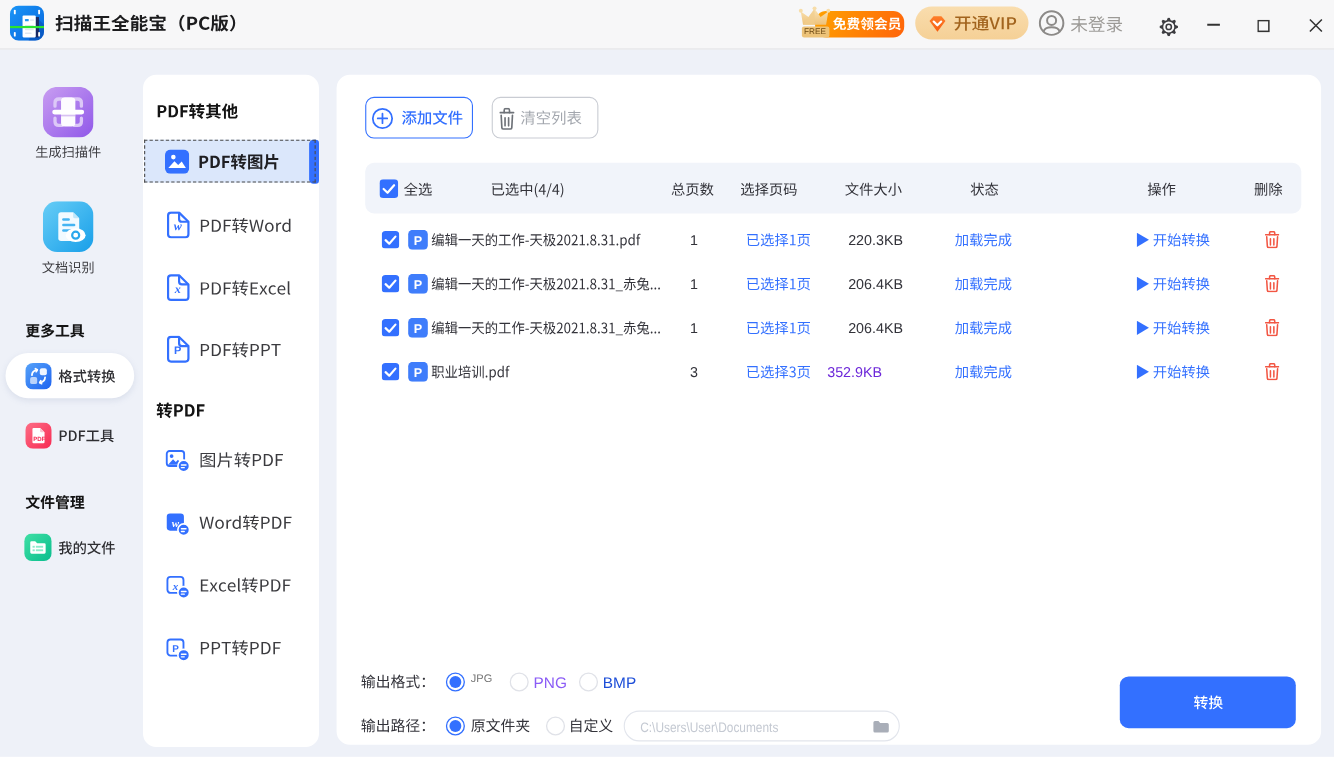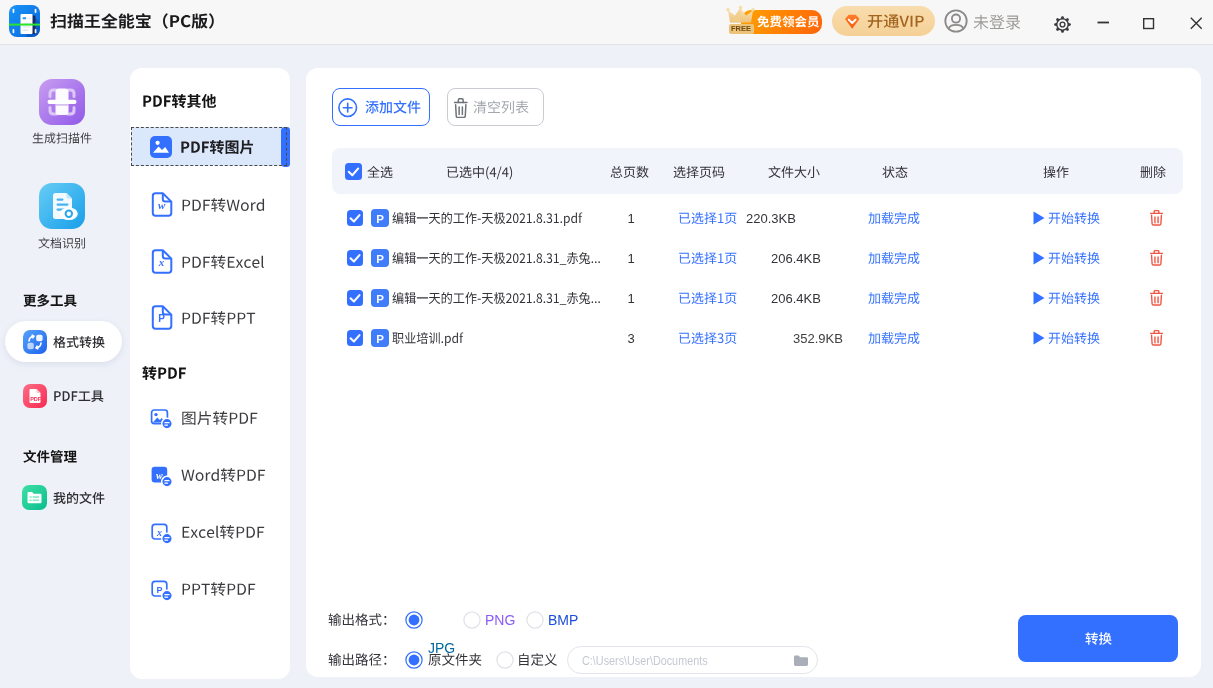--- a/index.html
+++ b/index.html
@@ -45,21 +45,21 @@
         <stop offset="0" stop-color="#fae3b4"></stop>
         <stop offset="1" stop-color="#eec27b"></stop>
       </linearGradient>
     </defs>
     <path d="M5 17.5 L3 5.5 L10 10.5 L15.5 3 L21 10.5 L28 5.5 L26 17.5 Z" fill="url(#gcr)"></path>
     <path d="M15.5 3 L15.5 17.5 L5 17.5 L10 10.5 Z" fill="#f1cd8d" opacity="0.7"></path>
     <circle cx="3" cy="4.8" r="1.8" fill="#f7dda9"></circle>
     <circle cx="15.5" cy="2.6" r="1.8" fill="#f7dda9"></circle>
     <circle cx="28" cy="4.8" r="1.8" fill="#f7dda9"></circle>
   </svg>
-<div class="ab" style="left:728.5px;top:23.5px;width:25px;height:10px;background:#edc379;border-radius:2px;font-size:7.5px;font-weight:bold;color:#6e4a14;text-align:center;line-height:10px">FREE</div>
+<div class="ab" style="left:728.5px;top:23.5px;width:25px;height:10px;background:#edc379;border-radius:2px;font-size:7.5px;font-weight:normal;color:#6e4a14;text-align:center;line-height:10px">FREE</div>
 <div class="ab" style="left:831.5px;top:6px;width:103px;height:30px;border-radius:15px;background:linear-gradient(180deg,#f9ddae,#f5d096)"></div>
 <svg class="ab" width="21" height="20" style="left:842px;top:11.5px">
     <defs>
       <linearGradient id="gvip" x1="0" y1="0" x2="0" y2="1">
         <stop offset="0" stop-color="#fd7e2a"></stop>
         <stop offset="1" stop-color="#f85c0e"></stop>
       </linearGradient>
     </defs>
     <path d="M3 7 L6.7 2.8 H13.8 L17.5 7 L10.2 16.8 Z" fill="url(#gvip)"></path>
     <path d="M6.8 7.6 L10.2 11 L13.6 7.6" stroke="#fff" stroke-width="2" fill="none" stroke-linecap="round" stroke-linejoin="round"></path>
@@ -330,21 +330,21 @@
     <rect width="18" height="18" rx="4" fill="#3f7dfb"></rect>
     <text x="9" y="13.6" text-anchor="middle" font-family="Liberation Sans" font-size="11.5" font-weight="bold" fill="#fff">P</text>
   </svg>
 <svg width="191" height="26" style="position:absolute;left:392.0px;top:204.5px;overflow:visible">
     <path transform="translate(0 17.94) scale(0.012155 -0.013000)" fill="#33333a" d="M40 54L58 -15C140 18 245 61 346 103L332 163C223 121 114 79 40 54ZM61 423C75 430 98 435 205 450C167 386 132 335 116 316C87 278 66 252 45 248C53 230 64 196 68 182C87 194 118 204 339 255C336 271 333 298 334 317L167 282C238 374 307 486 364 597L303 632C286 593 265 554 245 517L133 505C190 593 246 706 287 815L215 840C179 719 112 587 91 554C71 520 55 496 38 491C46 473 57 438 61 423ZM624 350L624 202L541 202L541 350ZM675 350L746 350L746 202L675 202ZM481 412L481 -72L541 -72L541 143L624 143L624 -47L675 -47L675 143L746 143L746 -46L797 -46L797 143L871 143L871 -7C871 -14 868 -16 861 -17C854 -17 836 -17 814 -16C822 -32 829 -56 831 -73C867 -73 890 -71 908 -62C926 -52 930 -35 930 -8L930 413L871 412ZM797 350L871 350L871 202L797 202ZM605 826C621 798 637 762 648 732L414 732L414 515C414 361 405 139 314 -21C329 -28 360 -50 372 -63C465 99 482 335 483 498L920 498L920 732L729 732C717 765 697 811 675 846ZM483 668L850 668L850 561L483 561ZM1551 751L1819 751L1819 650L1551 650ZM1482 808L1482 594L1892 594L1892 808ZM1081 332C1089 340 1119 346 1153 346L1244 346L1244 202L1040 167L1056 94L1244 132L1244 -76L1313 -76L1313 146L1427 169L1423 234L1313 214L1313 346L1405 346L1405 414L1313 414L1313 568L1244 568L1244 414L1148 414C1176 483 1204 565 1228 650L1412 650L1412 722L1247 722C1255 756 1263 791 1269 825L1196 840C1191 801 1183 761 1174 722L1047 722L1047 650L1157 650C1136 570 1115 504 1105 479C1088 435 1075 403 1058 398C1066 380 1077 346 1081 332ZM1815 472L1815 386L1560 386L1560 472ZM1400 76L1412 8L1815 40L1815 -80L1885 -80L1885 46L1959 52L1960 115L1885 110L1885 472L1953 472L1953 535L1423 535L1423 472L1491 472L1491 82ZM1815 329L1815 242L1560 242L1560 329ZM1815 185L1815 105L1560 86L1560 185ZM2044 431L2044 349L2960 349L2960 431ZM3066 455L3066 379L3434 379C3398 238 3300 90 3042 -15C3058 -30 3081 -60 3091 -78C3346 27 3455 175 3501 323C3582 127 3715 -11 3915 -77C3926 -56 3949 -26 3966 -10C3763 49 3625 189 3555 379L3937 379L3937 455L3528 455C3532 494 3533 532 3533 568L3533 687L3894 687L3894 763L3102 763L3102 687L3454 687L3454 568C3454 532 3453 494 3448 455ZM4552 423C4607 350 4675 250 4705 189L4769 229C4736 288 4667 385 4610 456ZM4240 842C4232 794 4215 728 4199 679L4087 679L4087 -54L4156 -54L4156 25L4435 25L4435 679L4268 679C4285 722 4304 778 4321 828ZM4156 612L4366 612L4366 401L4156 401ZM4156 93L4156 335L4366 335L4366 93ZM4598 844C4566 706 4512 568 4443 479C4461 469 4492 448 4506 436C4540 484 4572 545 4600 613L4856 613C4844 212 4828 58 4796 24C4784 10 4773 7 4753 7C4730 7 4670 8 4604 13C4618 -6 4627 -38 4629 -59C4685 -62 4744 -64 4778 -61C4814 -57 4836 -49 4859 -19C4899 30 4913 185 4928 644C4929 654 4929 682 4929 682L4627 682C4643 729 4658 779 4670 828ZM5052 72L5052 -3L5951 -3L5951 72L5539 72L5539 650L5900 650L5900 727L5104 727L5104 650L5456 650L5456 72ZM6526 828C6476 681 6395 536 6305 442C6322 430 6351 404 6363 391C6414 447 6463 520 6506 601L6575 601L6575 -79L6651 -79L6651 164L6952 164L6952 235L6651 235L6651 387L6939 387L6939 456L6651 456L6651 601L6962 601L6962 673L6542 673C6563 717 6582 763 6598 809ZM6285 836C6229 684 6135 534 6036 437C6050 420 6072 379 6080 362C6114 397 6147 437 6179 481L6179 -78L6254 -78L6254 599C6293 667 6329 741 6357 814ZM7046 245L7302 245L7302 315L7046 315ZM7413 455L7413 379L7781 379C7745 238 7647 90 7389 -15C7405 -30 7428 -60 7438 -78C7693 27 7802 175 7848 323C7929 127 8062 -11 8262 -77C8273 -56 8296 -26 8313 -10C8110 49 7972 189 7902 379L8284 379L8284 455L7875 455C7879 494 7880 532 7880 568L7880 687L8241 687L8241 763L7449 763L7449 687L7801 687L7801 568C7801 532 7800 494 7795 455ZM8543 840L8543 647L8409 647L8409 577L8537 577C8505 440 8442 281 8378 197C8392 179 8410 146 8418 124C8464 191 8509 299 8543 410L8543 -79L8611 -79L8611 457C8639 407 8671 345 8685 313L8731 366C8713 396 8635 517 8611 548L8611 577L8722 577L8722 647L8611 647L8611 840ZM8734 775L8734 706L8848 706C8836 373 8797 119 8639 -37C8656 -47 8690 -70 8701 -81C8802 27 8855 170 8885 349C8921 261 8966 182 9020 114C8965 55 8901 9 8831 -24C8848 -36 8873 -64 8884 -81C8951 -47 9013 0 9069 59C9125 2 9189 -45 9263 -77C9275 -58 9297 -30 9314 -15C9239 14 9173 59 9117 116C9189 212 9245 334 9276 486L9230 505L9216 502L9103 502C9127 584 9154 689 9176 775ZM8919 706L9086 706C9064 612 9035 506 9011 436L9190 436C9164 332 9121 243 9068 171C8994 262 8940 375 8905 497C8911 563 8916 632 8919 706ZM9391 0L9852 0L9852 79L9649 79C9612 79 9567 75 9529 72C9701 235 9817 384 9817 531C9817 661 9734 746 9603 746C9510 746 9446 704 9387 639L9440 587C9481 636 9532 672 9592 672C9683 672 9727 611 9727 527C9727 401 9621 255 9391 54ZM10180 -13C10319 -13 10408 113 10408 369C10408 623 10319 746 10180 746C10040 746 9952 623 9952 369C9952 113 10040 -13 10180 -13ZM10180 61C10097 61 10040 154 10040 369C10040 583 10097 674 10180 674C10263 674 10320 583 10320 369C10320 154 10263 61 10180 61ZM10501 0L10962 0L10962 79L10759 79C10722 79 10677 75 10639 72C10811 235 10927 384 10927 531C10927 661 10844 746 10713 746C10620 746 10556 704 10497 639L10550 587C10591 636 10642 672 10702 672C10793 672 10837 611 10837 527C10837 401 10731 255 10501 54ZM11100 0L11502 0L11502 76L11355 76L11355 733L11285 733C11245 710 11198 693 11133 681L11133 623L11264 623L11264 76L11100 76ZM11706 -13C11742 -13 11772 15 11772 56C11772 98 11742 126 11706 126C11669 126 11640 98 11640 56C11640 15 11669 -13 11706 -13ZM12125 -13C12262 -13 12354 70 12354 176C12354 277 12295 332 12231 369L12231 374C12274 408 12328 474 12328 551C12328 664 12252 744 12127 744C12013 744 11926 669 11926 558C11926 481 11972 426 12025 389L12025 385C11958 349 11891 280 11891 182C11891 69 11989 -13 12125 -13ZM12175 398C12088 432 12009 471 12009 558C12009 629 12058 676 12126 676C12204 676 12250 619 12250 546C12250 492 12224 442 12175 398ZM12126 55C12038 55 11972 112 11972 190C11972 260 12014 318 12073 356C12177 314 12267 278 12267 179C12267 106 12211 55 12126 55ZM12539 -13C12575 -13 12605 15 12605 56C12605 98 12575 126 12539 126C12502 126 12473 98 12473 56C12473 15 12502 -13 12539 -13ZM12941 -13C13072 -13 13177 65 13177 196C13177 297 13108 361 13022 382L13022 387C13100 414 13152 474 13152 563C13152 679 13062 746 12938 746C12854 746 12789 709 12734 659L12783 601C12825 643 12876 672 12935 672C13012 672 13059 626 13059 556C13059 477 13008 416 12856 416L12856 346C13026 346 13084 288 13084 199C13084 115 13023 63 12935 63C12852 63 12797 103 12754 147L12707 88C12755 35 12827 -13 12941 -13ZM13321 0L13723 0L13723 76L13576 76L13576 733L13506 733C13466 710 13419 693 13354 681L13354 623L13485 623L13485 76L13321 76ZM13927 -13C13963 -13 13993 15 13993 56C13993 98 13963 126 13927 126C13890 126 13861 98 13861 56C13861 15 13890 -13 13927 -13ZM14158 -229L14250 -229L14250 -45L14247 50C14296 9 14348 -13 14397 -13C14521 -13 14633 94 14633 280C14633 448 14557 557 14417 557C14354 557 14293 521 14244 480L14242 480L14233 543L14158 543ZM14382 64C14346 64 14298 78 14250 120L14250 406C14302 454 14349 480 14394 480C14498 480 14538 400 14538 279C14538 145 14472 64 14382 64ZM14963 -13C15028 -13 15086 22 15128 64L15131 64L15139 0L15214 0L15214 796L15122 796L15122 587L15127 494C15079 533 15038 557 14974 557C14850 557 14739 447 14739 271C14739 90 14827 -13 14963 -13ZM14983 64C14888 64 14833 141 14833 272C14833 396 14903 480 14990 480C15035 480 15077 464 15122 423L15122 138C15077 88 15033 64 14983 64ZM15339 469L15413 469L15413 0L15504 0L15504 469L15619 469L15619 543L15504 543L15504 629C15504 699 15529 736 15581 736C15600 736 15622 731 15642 721L15662 792C15637 802 15605 809 15571 809C15463 809 15413 740 15413 630L15413 543L15339 538Z"></path>
   </svg>
 <div class="ab" style="left:616px;top:210.5px;width:30px;text-align:center;font-size:13px;color:#33333a">1</div>
 <svg width="61" height="26" style="position:absolute;left:678.0px;top:204.5px;overflow:visible">
     <path transform="translate(0 17.94) scale(0.013000 -0.013000)" fill="#3370ff" d="M93 778L93 703L747 703L747 440L222 440L222 605L146 605L146 102C146 -22 197 -52 359 -52C397 -52 695 -52 735 -52C900 -52 933 3 952 187C930 191 896 204 876 218C862 57 845 22 736 22C668 22 408 22 355 22C245 22 222 37 222 101L222 366L747 366L747 316L825 316L825 778ZM1061 765C1119 716 1187 646 1216 597L1278 644C1246 692 1177 760 1118 806ZM1446 810C1422 721 1380 633 1326 574C1344 565 1376 545 1390 534C1413 562 1435 597 1455 636L1603 636L1603 490L1320 490L1320 423L1501 423C1484 292 1443 197 1293 144C1309 130 1331 102 1339 83C1507 149 1557 264 1576 423L1679 423L1679 191C1679 115 1696 93 1771 93C1786 93 1854 93 1869 93C1932 93 1952 125 1959 252C1938 257 1907 268 1893 282C1890 177 1886 163 1861 163C1847 163 1792 163 1782 163C1756 163 1753 166 1753 191L1753 423L1951 423L1951 490L1678 490L1678 636L1909 636L1909 701L1678 701L1678 836L1603 836L1603 701L1485 701C1498 731 1509 763 1518 795ZM1251 456L1056 456L1056 386L1179 386L1179 83C1136 63 1090 27 1045 -15L1095 -80C1152 -18 1206 34 1243 34C1265 34 1296 5 1335 -19C1401 -58 1484 -68 1600 -68C1698 -68 1867 -63 1945 -58C1946 -36 1958 1 1966 20C1867 10 1715 3 1601 3C1495 3 1411 9 1349 46C1301 74 1278 98 1251 100ZM2177 839L2177 639L2046 639L2046 569L2177 569L2177 356C2124 340 2075 326 2036 315L2055 242L2177 281L2177 12C2177 -1 2172 -5 2160 -6C2148 -6 2109 -7 2066 -5C2076 -26 2085 -57 2088 -76C2152 -76 2191 -75 2216 -62C2241 -50 2250 -29 2250 12L2250 305L2366 343L2356 412L2250 379L2250 569L2369 569L2369 639L2250 639L2250 839ZM2804 719C2768 667 2719 621 2662 581C2610 621 2566 667 2532 719ZM2396 787L2396 719L2460 719C2497 652 2546 594 2604 544C2526 497 2438 462 2353 441C2367 426 2385 398 2393 380C2484 407 2577 447 2660 500C2738 446 2829 405 2928 379C2938 399 2959 427 2974 442C2880 462 2794 496 2720 542C2799 602 2866 677 2909 765L2864 790L2851 787ZM2620 412L2620 324L2417 324L2417 256L2620 256L2620 153L2366 153L2366 85L2620 85L2620 -82L2695 -82L2695 85L2957 85L2957 153L2695 153L2695 256L2885 256L2885 324L2695 324L2695 412ZM3088 0L3490 0L3490 76L3343 76L3343 733L3273 733C3233 710 3186 693 3121 681L3121 623L3252 623L3252 76L3088 76ZM4019 462L4019 281C4019 174 3976 55 3605 -19C3621 -35 3642 -64 3651 -80C4040 4 4096 143 4096 280L4096 462ZM4100 110C4216 56 4367 -27 4440 -83L4487 -23C4409 32 4258 111 4144 161ZM3726 595L3726 128L3803 128L3803 525L4315 525L4315 130L4394 130L4394 595L4033 595C4052 630 4072 673 4090 715L4490 715L4490 785L3629 785L3629 715L4004 715C3992 676 3974 631 3958 595Z"></path>
   </svg>
-<div class="ab" style="left:746px;top:210.5px;width:100px;font-size:13px;color:#33333a">220.3KB</div>
+<div class="ab" style="left:746px;top:210.5px;width:100px;text-align:center;font-size:13px;color:#33333a">220.3KB</div>
 <svg width="53" height="26" style="position:absolute;left:868.0px;top:204.5px;overflow:visible">
     <path transform="translate(0 17.94) scale(0.013000 -0.013000)" fill="#3370ff" d="M572 716L572 -65L644 -65L644 9L838 9L838 -57L913 -57L913 716ZM644 81L644 643L838 643L838 81ZM195 827L194 650L53 650L53 577L192 577C185 325 154 103 28 -29C47 -41 74 -64 86 -81C221 66 256 306 265 577L417 577C409 192 400 55 379 26C370 13 360 9 345 10C327 10 284 10 237 14C250 -7 257 -39 259 -61C304 -64 350 -65 378 -61C407 -57 426 -48 444 -22C475 21 482 167 490 612C490 623 490 650 490 650L267 650L269 827ZM1736 784C1782 745 1835 690 1858 653L1915 693C1890 730 1836 783 1790 819ZM1839 501C1813 406 1776 314 1729 231C1710 319 1697 428 1689 553L1951 553L1951 614L1686 614C1683 685 1682 760 1683 839L1609 839C1609 762 1611 686 1614 614L1368 614L1368 700L1545 700L1545 760L1368 760L1368 841L1296 841L1296 760L1105 760L1105 700L1296 700L1296 614L1054 614L1054 553L1617 553C1627 394 1646 253 1676 145C1627 75 1571 15 1507 -31C1525 -44 1547 -66 1560 -82C1613 -41 1661 9 1704 64C1741 -22 1791 -72 1856 -72C1926 -72 1951 -26 1963 124C1945 131 1919 146 1904 163C1898 46 1888 1 1863 1C1820 1 1783 50 1755 136C1820 239 1870 357 1906 481ZM1065 92L1073 22L1333 49L1333 -76L1403 -76L1403 56L1585 75L1585 137L1403 120L1403 214L1562 214L1562 279L1403 279L1403 360L1333 360L1333 279L1194 279C1216 312 1237 350 1258 391L1583 391L1583 453L1288 453C1300 479 1311 505 1321 531L1247 551C1237 518 1224 484 1211 453L1069 453L1069 391L1183 391C1166 357 1152 331 1144 319C1128 292 1113 272 1098 269C1107 250 1117 215 1121 200C1130 208 1160 214 1202 214L1333 214L1333 114ZM2227 546L2227 477L2771 477L2771 546ZM2056 360L2056 290L2325 290C2313 112 2272 25 2044 -19C2058 -34 2078 -62 2084 -81C2334 -28 2387 81 2402 290L2578 290L2578 39C2578 -41 2601 -64 2694 -64C2713 -64 2827 -64 2847 -64C2927 -64 2948 -29 2957 108C2937 114 2905 126 2888 138C2885 23 2879 5 2841 5C2815 5 2721 5 2701 5C2660 5 2653 10 2653 39L2653 290L2943 290L2943 360ZM2421 827C2439 796 2458 758 2471 725L2082 725L2082 503L2157 503L2157 653L2838 653L2838 503L2916 503L2916 725L2560 725C2546 762 2520 812 2496 849ZM3544 839C3544 782 3546 725 3549 670L3128 670L3128 389C3128 259 3119 86 3036 -37C3054 -46 3086 -72 3099 -87C3191 45 3206 247 3206 388L3206 395L3389 395C3385 223 3380 159 3367 144C3359 135 3350 133 3335 133C3318 133 3275 133 3229 138C3241 119 3249 89 3250 68C3299 65 3345 65 3371 67C3398 70 3415 77 3431 96C3452 123 3457 208 3462 433C3462 443 3463 465 3463 465L3206 465L3206 597L3554 597C3566 435 3590 287 3628 172C3562 96 3485 34 3396 -13C3412 -28 3439 -59 3451 -75C3528 -29 3597 26 3658 92C3704 -11 3764 -73 3841 -73C3918 -73 3946 -23 3959 148C3939 155 3911 172 3894 189C3888 56 3876 4 3847 4C3796 4 3751 61 3714 159C3788 255 3847 369 3890 500L3815 519C3783 418 3740 327 3686 247C3660 344 3641 463 3630 597L3951 597L3951 670L3626 670C3623 725 3622 781 3622 839ZM3671 790C3735 757 3812 706 3850 670L3897 722C3858 756 3779 805 3716 836Z"></path>
   </svg>
 <svg class="ab" width="12" height="14" style="left:1033px;top:210.5px">
     <path d="M0.5 0.5 V13.5 L11.5 7 Z" fill="#3370ff"></path>
   </svg>
 <svg width="53" height="26" style="position:absolute;left:1048.0px;top:204.5px;overflow:visible">
     <path transform="translate(0 17.94) scale(0.013000 -0.013000)" fill="#3370ff" d="M649 703L649 418L369 418L369 461L369 703ZM52 418L52 346L288 346C274 209 223 75 54 -28C74 -41 101 -66 114 -84C299 33 351 189 365 346L649 346L649 -81L726 -81L726 346L949 346L949 418L726 418L726 703L918 703L918 775L89 775L89 703L293 703L293 461L292 418ZM1462 327L1462 -80L1531 -80L1531 -36L1833 -36L1833 -78L1905 -78L1905 327ZM1531 31L1531 259L1833 259L1833 31ZM1429 407C1458 419 1501 423 1873 452C1886 426 1897 402 1905 381L1969 414C1938 491 1868 608 1800 695L1740 666C1774 622 1808 569 1838 517L1519 497C1585 587 1651 703 1705 819L1627 841C1577 714 1495 580 1468 544C1443 508 1423 484 1404 480C1413 460 1425 423 1429 407ZM1202 565L1316 565C1304 437 1281 329 1247 241C1213 268 1178 295 1144 319C1163 390 1184 477 1202 565ZM1065 292C1115 258 1168 216 1217 174C1171 84 1112 20 1040 -19C1056 -33 1076 -60 1086 -78C1162 -31 1223 34 1271 124C1309 87 1342 52 1364 21L1410 82C1385 115 1347 154 1303 193C1349 305 1377 448 1389 630L1345 637L1333 635L1216 635C1229 703 1240 770 1248 831L1178 836C1171 774 1161 705 1148 635L1043 635L1043 565L1134 565C1113 462 1088 363 1065 292ZM2081 332C2089 340 2120 346 2154 346L2243 346L2243 201L2040 167L2056 94L2243 130L2243 -76L2315 -76L2315 144L2450 171L2447 236L2315 213L2315 346L2418 346L2418 414L2315 414L2315 567L2243 567L2243 414L2145 414C2177 484 2208 567 2234 653L2417 653L2417 723L2255 723C2264 757 2272 791 2280 825L2206 840C2200 801 2192 762 2183 723L2046 723L2046 653L2165 653C2142 571 2118 503 2107 478C2089 435 2075 402 2058 398C2067 380 2077 346 2081 332ZM2426 535L2426 464L2573 464C2552 394 2531 329 2513 278L2801 278C2766 228 2723 168 2682 115C2647 138 2612 160 2579 179L2531 131C2633 70 2752 -22 2810 -81L2860 -23C2830 6 2787 40 2738 76C2802 158 2871 253 2921 327L2868 353L2856 348L2616 348L2650 464L2959 464L2959 535L2671 535L2703 653L2923 653L2923 723L2722 723L2750 830L2675 840L2646 723L2465 723L2465 653L2627 653L2594 535ZM3164 839L3164 638L3048 638L3048 568L3164 568L3164 345C3116 331 3072 318 3036 309L3056 235L3164 270L3164 12C3164 0 3159 -4 3148 -4C3137 -5 3103 -5 3064 -4C3074 -25 3084 -58 3087 -77C3145 -78 3182 -75 3205 -62C3229 -50 3238 -29 3238 12L3238 294L3345 329L3334 399L3238 368L3238 568L3331 568L3331 638L3238 638L3238 839ZM3536 688L3744 688C3721 654 3692 617 3664 587L3458 587C3487 620 3513 654 3536 688ZM3333 289L3333 224L3575 224C3535 137 3452 48 3279 -28C3295 -42 3318 -66 3329 -81C3499 -1 3588 93 3635 186C3699 68 3802 -28 3921 -77C3931 -59 3953 -32 3969 -17C3848 25 3744 115 3687 224L3950 224L3950 289L3880 289L3880 587L3750 587C3788 629 3827 678 3853 722L3803 756L3791 752L3575 752C3589 778 3602 803 3613 828L3537 842C3502 757 3435 651 3337 572C3353 561 3377 536 3388 519L3406 535L3406 289ZM3478 289L3478 527L3611 527L3611 422C3611 382 3609 337 3598 289ZM3805 289L3671 289C3682 336 3684 381 3684 421L3684 527L3805 527Z"></path>
   </svg>
 <svg class="ab" width="13" height="16" style="left:1149.5px;top:210.0px" fill="none" stroke="#f25643" stroke-width="1.40" stroke-linecap="round" stroke-linejoin="round">
@@ -423,21 +423,21 @@
     <rect width="18" height="18" rx="4" fill="#3f7dfb"></rect>
     <text x="9" y="13.6" text-anchor="middle" font-family="Liberation Sans" font-size="11.5" font-weight="bold" fill="#fff">P</text>
   </svg>
 <svg width="73" height="26" style="position:absolute;left:392.0px;top:324.5px;overflow:visible">
     <path transform="translate(0 17.94) scale(0.012155 -0.013000)" fill="#33333a" d="M558 697L838 697L838 398L558 398ZM485 769L485 326L914 326L914 769ZM760 205C812 118 867 1 889 -71L960 -41C937 30 880 144 826 230ZM564 227C536 125 484 27 419 -36C436 -46 467 -67 481 -79C546 -9 603 98 637 211ZM38 135L53 63L320 110L320 -80L390 -80L390 122L458 134L453 199L390 189L390 728L448 728L448 796L48 796L48 728L105 728L105 144ZM174 728L320 728L320 587L174 587ZM174 524L320 524L320 381L174 381ZM174 317L320 317L320 178L174 155ZM1854 607C1814 497 1743 351 1688 260L1750 228C1806 321 1874 459 1922 575ZM1082 589C1135 477 1194 324 1219 236L1294 264C1266 352 1204 499 1152 610ZM1585 827L1585 46L1417 46L1417 828L1340 828L1340 46L1060 46L1060 -28L1943 -28L1943 46L1661 46L1661 827ZM2447 630C2472 575 2495 504 2502 457L2566 478C2558 525 2535 594 2507 648ZM2427 289L2427 -79L2497 -79L2497 -36L2806 -36L2806 -76L2878 -76L2878 289ZM2497 32L2497 222L2806 222L2806 32ZM2595 834C2607 801 2617 759 2623 726L2378 726L2378 658L2928 658L2928 726L2696 726C2690 760 2677 808 2662 845ZM2786 652C2771 591 2741 503 2715 445L2340 445L2340 377L2960 377L2960 445L2783 445C2807 500 2834 572 2856 633ZM2036 129L2060 53C2145 87 2256 132 2362 176L2348 245L2231 200L2231 525L2345 525L2345 596L2231 596L2231 828L2162 828L2162 596L2044 596L2044 525L2162 525L2162 174C2114 156 2071 141 2036 129ZM3641 762L3641 49L3711 49L3711 762ZM3849 815L3849 -67L3924 -67L3924 815ZM3430 811L3430 464C3430 286 3419 111 3324 -36C3346 -44 3378 -65 3394 -79C3493 79 3504 271 3504 463L3504 811ZM3097 768C3157 719 3232 648 3268 604L3318 660C3282 704 3204 771 3144 818ZM3175 -60L3175 -59C3189 -38 3216 -14 3379 122C3369 136 3356 164 3348 184L3254 108L3254 526L3040 526L3040 453L3182 453L3182 91C3182 42 3152 9 3134 -6C3147 -17 3167 -44 3175 -60ZM4139 -13C4175 -13 4205 15 4205 56C4205 98 4175 126 4139 126C4102 126 4073 98 4073 56C4073 15 4102 -13 4139 -13ZM4370 -229L4462 -229L4462 -45L4459 50C4508 9 4560 -13 4609 -13C4733 -13 4845 94 4845 280C4845 448 4769 557 4629 557C4566 557 4505 521 4456 480L4454 480L4445 543L4370 543ZM4594 64C4558 64 4510 78 4462 120L4462 406C4514 454 4561 480 4606 480C4710 480 4750 400 4750 279C4750 145 4684 64 4594 64ZM5175 -13C5240 -13 5298 22 5340 64L5343 64L5351 0L5426 0L5426 796L5334 796L5334 587L5339 494C5291 533 5250 557 5186 557C5062 557 4951 447 4951 271C4951 90 5039 -13 5175 -13ZM5195 64C5100 64 5045 141 5045 272C5045 396 5115 480 5202 480C5247 480 5289 464 5334 423L5334 138C5289 88 5245 64 5195 64ZM5551 469L5625 469L5625 0L5716 0L5716 469L5831 469L5831 543L5716 543L5716 629C5716 699 5741 736 5793 736C5812 736 5834 731 5854 721L5874 792C5849 802 5817 809 5783 809C5675 809 5625 740 5625 630L5625 543L5551 538Z"></path>
   </svg>
 <div class="ab" style="left:616px;top:330.5px;width:30px;text-align:center;font-size:13px;color:#33333a">3</div>
 <svg width="61" height="26" style="position:absolute;left:678.0px;top:324.5px;overflow:visible">
     <path transform="translate(0 17.94) scale(0.013000 -0.013000)" fill="#3370ff" d="M93 778L93 703L747 703L747 440L222 440L222 605L146 605L146 102C146 -22 197 -52 359 -52C397 -52 695 -52 735 -52C900 -52 933 3 952 187C930 191 896 204 876 218C862 57 845 22 736 22C668 22 408 22 355 22C245 22 222 37 222 101L222 366L747 366L747 316L825 316L825 778ZM1061 765C1119 716 1187 646 1216 597L1278 644C1246 692 1177 760 1118 806ZM1446 810C1422 721 1380 633 1326 574C1344 565 1376 545 1390 534C1413 562 1435 597 1455 636L1603 636L1603 490L1320 490L1320 423L1501 423C1484 292 1443 197 1293 144C1309 130 1331 102 1339 83C1507 149 1557 264 1576 423L1679 423L1679 191C1679 115 1696 93 1771 93C1786 93 1854 93 1869 93C1932 93 1952 125 1959 252C1938 257 1907 268 1893 282C1890 177 1886 163 1861 163C1847 163 1792 163 1782 163C1756 163 1753 166 1753 191L1753 423L1951 423L1951 490L1678 490L1678 636L1909 636L1909 701L1678 701L1678 836L1603 836L1603 701L1485 701C1498 731 1509 763 1518 795ZM1251 456L1056 456L1056 386L1179 386L1179 83C1136 63 1090 27 1045 -15L1095 -80C1152 -18 1206 34 1243 34C1265 34 1296 5 1335 -19C1401 -58 1484 -68 1600 -68C1698 -68 1867 -63 1945 -58C1946 -36 1958 1 1966 20C1867 10 1715 3 1601 3C1495 3 1411 9 1349 46C1301 74 1278 98 1251 100ZM2177 839L2177 639L2046 639L2046 569L2177 569L2177 356C2124 340 2075 326 2036 315L2055 242L2177 281L2177 12C2177 -1 2172 -5 2160 -6C2148 -6 2109 -7 2066 -5C2076 -26 2085 -57 2088 -76C2152 -76 2191 -75 2216 -62C2241 -50 2250 -29 2250 12L2250 305L2366 343L2356 412L2250 379L2250 569L2369 569L2369 639L2250 639L2250 839ZM2804 719C2768 667 2719 621 2662 581C2610 621 2566 667 2532 719ZM2396 787L2396 719L2460 719C2497 652 2546 594 2604 544C2526 497 2438 462 2353 441C2367 426 2385 398 2393 380C2484 407 2577 447 2660 500C2738 446 2829 405 2928 379C2938 399 2959 427 2974 442C2880 462 2794 496 2720 542C2799 602 2866 677 2909 765L2864 790L2851 787ZM2620 412L2620 324L2417 324L2417 256L2620 256L2620 153L2366 153L2366 85L2620 85L2620 -82L2695 -82L2695 85L2957 85L2957 153L2695 153L2695 256L2885 256L2885 324L2695 324L2695 412ZM3263 -13C3394 -13 3499 65 3499 196C3499 297 3430 361 3344 382L3344 387C3422 414 3474 474 3474 563C3474 679 3384 746 3260 746C3176 746 3111 709 3056 659L3105 601C3147 643 3198 672 3257 672C3334 672 3381 626 3381 556C3381 477 3330 416 3178 416L3178 346C3348 346 3406 288 3406 199C3406 115 3345 63 3257 63C3174 63 3119 103 3076 147L3029 88C3077 35 3149 -13 3263 -13ZM4019 462L4019 281C4019 174 3976 55 3605 -19C3621 -35 3642 -64 3651 -80C4040 4 4096 143 4096 280L4096 462ZM4100 110C4216 56 4367 -27 4440 -83L4487 -23C4409 32 4258 111 4144 161ZM3726 595L3726 128L3803 128L3803 525L4315 525L4315 130L4394 130L4394 595L4033 595C4052 630 4072 673 4090 715L4490 715L4490 785L3629 785L3629 715L4004 715C3992 676 3974 631 3958 595Z"></path>
   </svg>
-<div class="ab" style="left:768px;top:330.5px;width:100px;text-align:center;font-size:13px;color:#404040">352.9KB</div>
+<div class="ab" style="left:752px;top:330.5px;width:100px;font-size:13px;color:#6d28d9">352.9KB</div>
 <svg width="53" height="26" style="position:absolute;left:868.0px;top:324.5px;overflow:visible">
     <path transform="translate(0 17.94) scale(0.013000 -0.013000)" fill="#3370ff" d="M572 716L572 -65L644 -65L644 9L838 9L838 -57L913 -57L913 716ZM644 81L644 643L838 643L838 81ZM195 827L194 650L53 650L53 577L192 577C185 325 154 103 28 -29C47 -41 74 -64 86 -81C221 66 256 306 265 577L417 577C409 192 400 55 379 26C370 13 360 9 345 10C327 10 284 10 237 14C250 -7 257 -39 259 -61C304 -64 350 -65 378 -61C407 -57 426 -48 444 -22C475 21 482 167 490 612C490 623 490 650 490 650L267 650L269 827ZM1736 784C1782 745 1835 690 1858 653L1915 693C1890 730 1836 783 1790 819ZM1839 501C1813 406 1776 314 1729 231C1710 319 1697 428 1689 553L1951 553L1951 614L1686 614C1683 685 1682 760 1683 839L1609 839C1609 762 1611 686 1614 614L1368 614L1368 700L1545 700L1545 760L1368 760L1368 841L1296 841L1296 760L1105 760L1105 700L1296 700L1296 614L1054 614L1054 553L1617 553C1627 394 1646 253 1676 145C1627 75 1571 15 1507 -31C1525 -44 1547 -66 1560 -82C1613 -41 1661 9 1704 64C1741 -22 1791 -72 1856 -72C1926 -72 1951 -26 1963 124C1945 131 1919 146 1904 163C1898 46 1888 1 1863 1C1820 1 1783 50 1755 136C1820 239 1870 357 1906 481ZM1065 92L1073 22L1333 49L1333 -76L1403 -76L1403 56L1585 75L1585 137L1403 120L1403 214L1562 214L1562 279L1403 279L1403 360L1333 360L1333 279L1194 279C1216 312 1237 350 1258 391L1583 391L1583 453L1288 453C1300 479 1311 505 1321 531L1247 551C1237 518 1224 484 1211 453L1069 453L1069 391L1183 391C1166 357 1152 331 1144 319C1128 292 1113 272 1098 269C1107 250 1117 215 1121 200C1130 208 1160 214 1202 214L1333 214L1333 114ZM2227 546L2227 477L2771 477L2771 546ZM2056 360L2056 290L2325 290C2313 112 2272 25 2044 -19C2058 -34 2078 -62 2084 -81C2334 -28 2387 81 2402 290L2578 290L2578 39C2578 -41 2601 -64 2694 -64C2713 -64 2827 -64 2847 -64C2927 -64 2948 -29 2957 108C2937 114 2905 126 2888 138C2885 23 2879 5 2841 5C2815 5 2721 5 2701 5C2660 5 2653 10 2653 39L2653 290L2943 290L2943 360ZM2421 827C2439 796 2458 758 2471 725L2082 725L2082 503L2157 503L2157 653L2838 653L2838 503L2916 503L2916 725L2560 725C2546 762 2520 812 2496 849ZM3544 839C3544 782 3546 725 3549 670L3128 670L3128 389C3128 259 3119 86 3036 -37C3054 -46 3086 -72 3099 -87C3191 45 3206 247 3206 388L3206 395L3389 395C3385 223 3380 159 3367 144C3359 135 3350 133 3335 133C3318 133 3275 133 3229 138C3241 119 3249 89 3250 68C3299 65 3345 65 3371 67C3398 70 3415 77 3431 96C3452 123 3457 208 3462 433C3462 443 3463 465 3463 465L3206 465L3206 597L3554 597C3566 435 3590 287 3628 172C3562 96 3485 34 3396 -13C3412 -28 3439 -59 3451 -75C3528 -29 3597 26 3658 92C3704 -11 3764 -73 3841 -73C3918 -73 3946 -23 3959 148C3939 155 3911 172 3894 189C3888 56 3876 4 3847 4C3796 4 3751 61 3714 159C3788 255 3847 369 3890 500L3815 519C3783 418 3740 327 3686 247C3660 344 3641 463 3630 597L3951 597L3951 670L3626 670C3623 725 3622 781 3622 839ZM3671 790C3735 757 3812 706 3850 670L3897 722C3858 756 3779 805 3716 836Z"></path>
   </svg>
 <svg class="ab" width="12" height="14" style="left:1033px;top:330.5px">
     <path d="M0.5 0.5 V13.5 L11.5 7 Z" fill="#3370ff"></path>
   </svg>
 <svg width="53" height="26" style="position:absolute;left:1048.0px;top:324.5px;overflow:visible">
     <path transform="translate(0 17.94) scale(0.013000 -0.013000)" fill="#3370ff" d="M649 703L649 418L369 418L369 461L369 703ZM52 418L52 346L288 346C274 209 223 75 54 -28C74 -41 101 -66 114 -84C299 33 351 189 365 346L649 346L649 -81L726 -81L726 346L949 346L949 418L726 418L726 703L918 703L918 775L89 775L89 703L293 703L293 461L292 418ZM1462 327L1462 -80L1531 -80L1531 -36L1833 -36L1833 -78L1905 -78L1905 327ZM1531 31L1531 259L1833 259L1833 31ZM1429 407C1458 419 1501 423 1873 452C1886 426 1897 402 1905 381L1969 414C1938 491 1868 608 1800 695L1740 666C1774 622 1808 569 1838 517L1519 497C1585 587 1651 703 1705 819L1627 841C1577 714 1495 580 1468 544C1443 508 1423 484 1404 480C1413 460 1425 423 1429 407ZM1202 565L1316 565C1304 437 1281 329 1247 241C1213 268 1178 295 1144 319C1163 390 1184 477 1202 565ZM1065 292C1115 258 1168 216 1217 174C1171 84 1112 20 1040 -19C1056 -33 1076 -60 1086 -78C1162 -31 1223 34 1271 124C1309 87 1342 52 1364 21L1410 82C1385 115 1347 154 1303 193C1349 305 1377 448 1389 630L1345 637L1333 635L1216 635C1229 703 1240 770 1248 831L1178 836C1171 774 1161 705 1148 635L1043 635L1043 565L1134 565C1113 462 1088 363 1065 292ZM2081 332C2089 340 2120 346 2154 346L2243 346L2243 201L2040 167L2056 94L2243 130L2243 -76L2315 -76L2315 144L2450 171L2447 236L2315 213L2315 346L2418 346L2418 414L2315 414L2315 567L2243 567L2243 414L2145 414C2177 484 2208 567 2234 653L2417 653L2417 723L2255 723C2264 757 2272 791 2280 825L2206 840C2200 801 2192 762 2183 723L2046 723L2046 653L2165 653C2142 571 2118 503 2107 478C2089 435 2075 402 2058 398C2067 380 2077 346 2081 332ZM2426 535L2426 464L2573 464C2552 394 2531 329 2513 278L2801 278C2766 228 2723 168 2682 115C2647 138 2612 160 2579 179L2531 131C2633 70 2752 -22 2810 -81L2860 -23C2830 6 2787 40 2738 76C2802 158 2871 253 2921 327L2868 353L2856 348L2616 348L2650 464L2959 464L2959 535L2671 535L2703 653L2923 653L2923 723L2722 723L2750 830L2675 840L2646 723L2465 723L2465 653L2627 653L2594 535ZM3164 839L3164 638L3048 638L3048 568L3164 568L3164 345C3116 331 3072 318 3036 309L3056 235L3164 270L3164 12C3164 0 3159 -4 3148 -4C3137 -5 3103 -5 3064 -4C3074 -25 3084 -58 3087 -77C3145 -78 3182 -75 3205 -62C3229 -50 3238 -29 3238 12L3238 294L3345 329L3334 399L3238 368L3238 568L3331 568L3331 638L3238 638L3238 839ZM3536 688L3744 688C3721 654 3692 617 3664 587L3458 587C3487 620 3513 654 3536 688ZM3333 289L3333 224L3575 224C3535 137 3452 48 3279 -28C3295 -42 3318 -66 3329 -81C3499 -1 3588 93 3635 186C3699 68 3802 -28 3921 -77C3931 -59 3953 -32 3969 -17C3848 25 3744 115 3687 224L3950 224L3950 289L3880 289L3880 587L3750 587C3788 629 3827 678 3853 722L3803 756L3791 752L3575 752C3589 778 3602 803 3613 828L3537 842C3502 757 3435 651 3337 572C3353 561 3377 536 3388 519L3406 535L3406 289ZM3478 289L3478 527L3611 527L3611 422C3611 382 3609 337 3598 289ZM3805 289L3671 289C3682 336 3684 381 3684 421L3684 527L3805 527Z"></path>
   </svg>
 <svg class="ab" width="13" height="16" style="left:1149.5px;top:330.0px" fill="none" stroke="#f25643" stroke-width="1.40" stroke-linecap="round" stroke-linejoin="round">
@@ -446,21 +446,21 @@
     <path d="M1.56 5.27 L2.15 13.95 Q2.21 15.04 3.38 15.04 H9.62 Q10.79 15.04 10.86 13.95 L11.44 5.27"></path>
     <path d="M4.94 6.98 V12.71 M8.06 6.98 V12.71"></path>
   </svg>
 <svg width="69" height="27.0" style="position:absolute;left:328.0px;top:605.5px;overflow:visible">
     <path transform="translate(0 18.63) scale(0.013500 -0.013500)" fill="#33333a" d="M734 447L734 85L793 85L793 447ZM861 484L861 5C861 -6 857 -9 846 -10C833 -10 793 -10 747 -9C757 -27 765 -54 767 -71C826 -71 866 -70 890 -60C915 -49 922 -31 922 5L922 484ZM71 330C79 338 108 344 140 344L219 344L219 206C152 190 90 176 42 167L59 96L219 137L219 -79L285 -79L285 154L368 176L362 239L285 221L285 344L365 344L365 413L285 413L285 565L219 565L219 413L132 413C158 483 183 566 203 652L367 652L367 720L217 720C225 756 231 792 236 827L166 839C162 800 157 759 150 720L47 720L47 652L137 652C119 569 100 501 91 475C77 430 65 398 48 393C56 376 67 344 71 330ZM659 843C593 738 469 639 348 583C366 568 386 545 397 527C424 541 451 557 477 574L477 532L847 532L847 581C872 566 899 551 926 537C935 557 956 581 974 596C869 641 774 698 698 783L720 816ZM506 594C562 635 615 683 659 734C710 678 765 633 826 594ZM614 406L614 327L477 327L477 406ZM415 466L415 -76L477 -76L477 130L614 130L614 -1C614 -10 612 -12 604 -13C594 -13 568 -13 537 -12C546 -30 554 -57 556 -74C599 -74 630 -74 651 -63C672 -52 677 -33 677 -1L677 466ZM477 269L614 269L614 187L477 187ZM1104 341L1104 -21L1814 -21L1814 -78L1895 -78L1895 341L1814 341L1814 54L1539 54L1539 404L1855 404L1855 750L1774 750L1774 477L1539 477L1539 839L1457 839L1457 477L1228 477L1228 749L1150 749L1150 404L1457 404L1457 54L1187 54L1187 341ZM2575 667L2794 667C2764 604 2723 546 2675 496C2627 545 2590 597 2563 648ZM2202 840L2202 626L2052 626L2052 555L2193 555C2162 417 2095 260 2028 175C2041 158 2060 129 2067 109C2117 175 2165 284 2202 397L2202 -79L2273 -79L2273 425C2304 381 2339 327 2355 299L2400 356C2382 382 2300 481 2273 511L2273 555L2387 555L2363 535C2380 523 2409 497 2422 484C2456 514 2490 550 2521 590C2548 543 2583 495 2626 450C2541 377 2441 323 2341 291C2356 276 2375 248 2384 230C2410 240 2436 250 2462 262L2462 -81L2532 -81L2532 -37L2811 -37L2811 -77L2884 -77L2884 270L2930 252C2941 271 2962 300 2977 315C2878 345 2794 392 2726 449C2796 522 2853 610 2889 713L2842 735L2828 732L2612 732C2628 761 2642 791 2654 822L2582 841C2543 739 2478 641 2403 570L2403 626L2273 626L2273 840ZM2532 29L2532 222L2811 222L2811 29ZM2511 287C2570 318 2625 356 2676 401C2725 358 2782 319 2847 287ZM3709 791C3761 755 3823 701 3853 665L3905 712C3875 747 3811 798 3760 833ZM3565 836C3565 774 3567 713 3570 653L3055 653L3055 580L3575 580C3601 208 3685 -82 3849 -82C3926 -82 3954 -31 3967 144C3946 152 3918 169 3901 186C3894 52 3883 -4 3855 -4C3756 -4 3678 241 3653 580L3947 580L3947 653L3649 653C3646 712 3645 773 3645 836ZM3059 24L3083 -50C3211 -22 3395 20 3565 60L3559 128L3345 82L3345 358L3532 358L3532 431L3090 431L3090 358L3270 358L3270 67ZM4250 486C4290 486 4326 515 4326 560C4326 606 4290 636 4250 636C4210 636 4174 606 4174 560C4174 515 4210 486 4250 486ZM4250 -4C4290 -4 4326 26 4326 71C4326 117 4290 146 4250 146C4210 146 4174 117 4174 71C4174 26 4210 -4 4250 -4Z"></path>
   </svg>
 <svg class="ab" width="18" height="18" style="left:405.0px;top:610.5px">
     <circle cx="9" cy="9" r="8.1" fill="#fff" stroke="#3370ff" stroke-width="1.2"></circle>
     <circle cx="9" cy="9" r="5.4" fill="#3370ff"></circle>
   </svg>
-<div class="ab" style="left:428px;top:640px;font-size:14px;color:#0369a1">JPG</div>
+<div class="ab" style="left:428px;top:612px;font-size:10px;color:#737373">JPG</div>
 <svg class="ab" width="18" height="18" style="left:462.5px;top:610.5px">
     <circle cx="9" cy="9" r="8.1" fill="#fff" stroke="#e0e2e8" stroke-width="1.2"></circle>
   </svg>
 <div class="ab" style="left:485px;top:612px;font-size:14px;color:#8b5cf6">PNG</div>
 <svg class="ab" width="18" height="18" style="left:526.0px;top:610.5px">
     <circle cx="9" cy="9" r="8.1" fill="#fff" stroke="#e0e2e8" stroke-width="1.2"></circle>
   </svg>
 <div class="ab" style="left:548px;top:612px;font-size:14px;color:#1d4ed8">BMP</div>
 <svg width="69" height="27.0" style="position:absolute;left:328.0px;top:646.0px;overflow:visible">
     <path transform="translate(0 18.63) scale(0.013500 -0.013500)" fill="#33333a" d="M734 447L734 85L793 85L793 447ZM861 484L861 5C861 -6 857 -9 846 -10C833 -10 793 -10 747 -9C757 -27 765 -54 767 -71C826 -71 866 -70 890 -60C915 -49 922 -31 922 5L922 484ZM71 330C79 338 108 344 140 344L219 344L219 206C152 190 90 176 42 167L59 96L219 137L219 -79L285 -79L285 154L368 176L362 239L285 221L285 344L365 344L365 413L285 413L285 565L219 565L219 413L132 413C158 483 183 566 203 652L367 652L367 720L217 720C225 756 231 792 236 827L166 839C162 800 157 759 150 720L47 720L47 652L137 652C119 569 100 501 91 475C77 430 65 398 48 393C56 376 67 344 71 330ZM659 843C593 738 469 639 348 583C366 568 386 545 397 527C424 541 451 557 477 574L477 532L847 532L847 581C872 566 899 551 926 537C935 557 956 581 974 596C869 641 774 698 698 783L720 816ZM506 594C562 635 615 683 659 734C710 678 765 633 826 594ZM614 406L614 327L477 327L477 406ZM415 466L415 -76L477 -76L477 130L614 130L614 -1C614 -10 612 -12 604 -13C594 -13 568 -13 537 -12C546 -30 554 -57 556 -74C599 -74 630 -74 651 -63C672 -52 677 -33 677 -1L677 466ZM477 269L614 269L614 187L477 187ZM1104 341L1104 -21L1814 -21L1814 -78L1895 -78L1895 341L1814 341L1814 54L1539 54L1539 404L1855 404L1855 750L1774 750L1774 477L1539 477L1539 839L1457 839L1457 477L1228 477L1228 749L1150 749L1150 404L1457 404L1457 54L1187 54L1187 341ZM2156 732L2345 732L2345 556L2156 556ZM2038 42L2051 -31C2157 -6 2301 29 2438 64L2431 131L2299 100L2299 279L2405 279C2419 265 2433 244 2441 229C2461 238 2481 247 2501 258L2501 -78L2571 -78L2571 -41L2823 -41L2823 -75L2894 -75L2894 256L2926 241C2937 261 2958 290 2973 304C2882 338 2806 391 2743 452C2807 527 2858 616 2891 720L2844 741L2830 738L2636 738C2648 766 2658 794 2668 823L2597 841C2559 720 2493 606 2414 532L2414 798L2089 798L2089 490L2231 490L2231 84L2153 66L2153 396L2089 396L2089 52ZM2571 25L2571 218L2823 218L2823 25ZM2797 672C2771 610 2736 554 2695 504C2653 553 2620 605 2596 655L2605 672ZM2546 283C2599 316 2651 355 2697 402C2740 358 2789 317 2845 283ZM2650 454C2583 386 2504 333 2424 298L2424 346L2299 346L2299 490L2414 490L2414 522C2431 510 2456 489 2467 477C2499 509 2530 548 2558 592C2583 547 2613 500 2650 454ZM3257 838C3214 767 3127 684 3049 632C3062 617 3081 588 3089 570C3177 630 3270 723 3328 810ZM3384 787L3384 718L3768 718C3666 586 3479 476 3312 421C3328 406 3347 378 3357 360C3454 395 3555 445 3646 508C3742 466 3856 406 3915 366L3957 428C3900 464 3797 514 3707 553C3781 612 3844 681 3887 759L3833 790L3819 787ZM3384 332L3384 262L3604 262L3604 18L3322 18L3322 -52L3956 -52L3956 18L3680 18L3680 262L3897 262L3897 332ZM3274 617C3218 514 3124 411 3036 345C3048 327 3069 289 3076 273C3111 301 3146 335 3181 373L3181 -80L3257 -80L3257 464C3288 505 3317 548 3341 591ZM4250 486C4290 486 4326 515 4326 560C4326 606 4290 636 4250 636C4210 636 4174 606 4174 560C4174 515 4210 486 4250 486ZM4250 -4C4290 -4 4326 26 4326 71C4326 117 4290 146 4250 146C4210 146 4174 117 4174 71C4174 26 4210 -4 4250 -4Z"></path>

